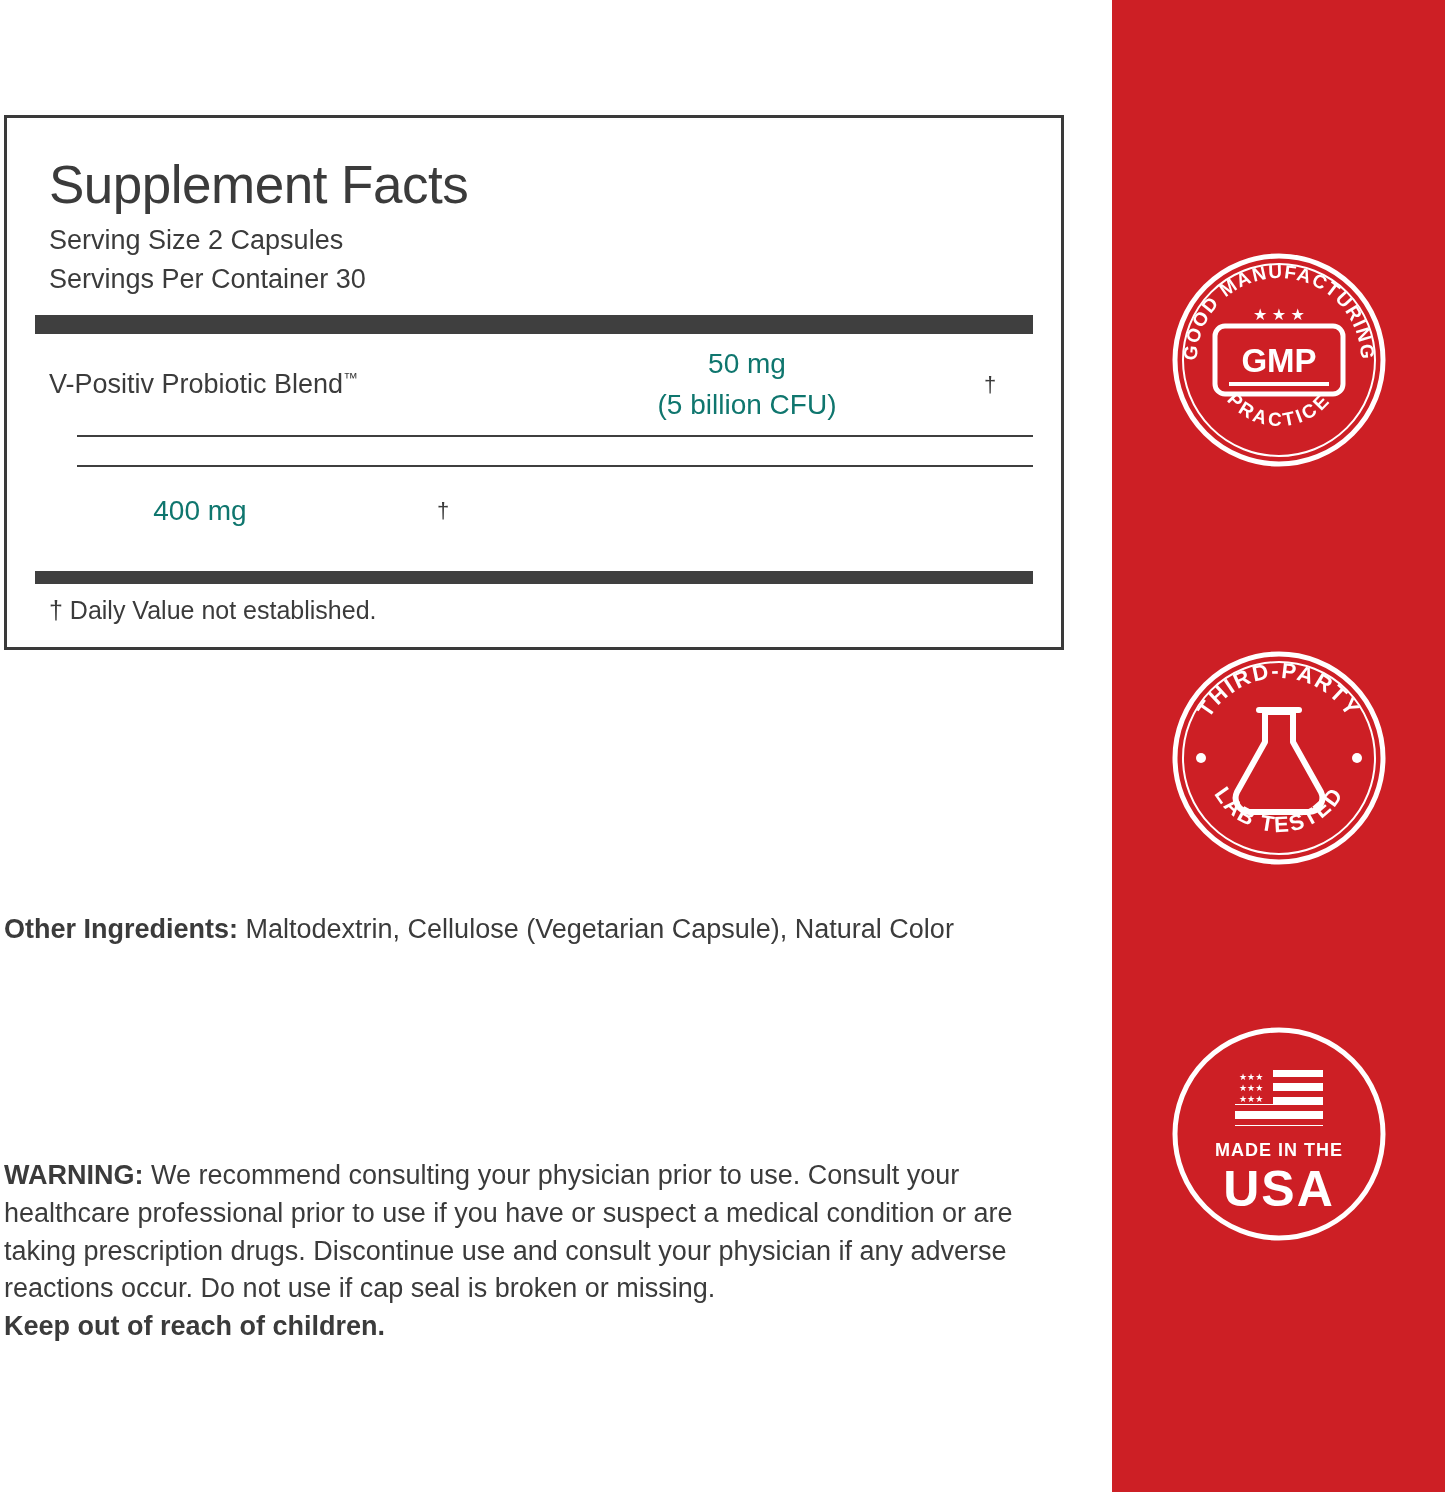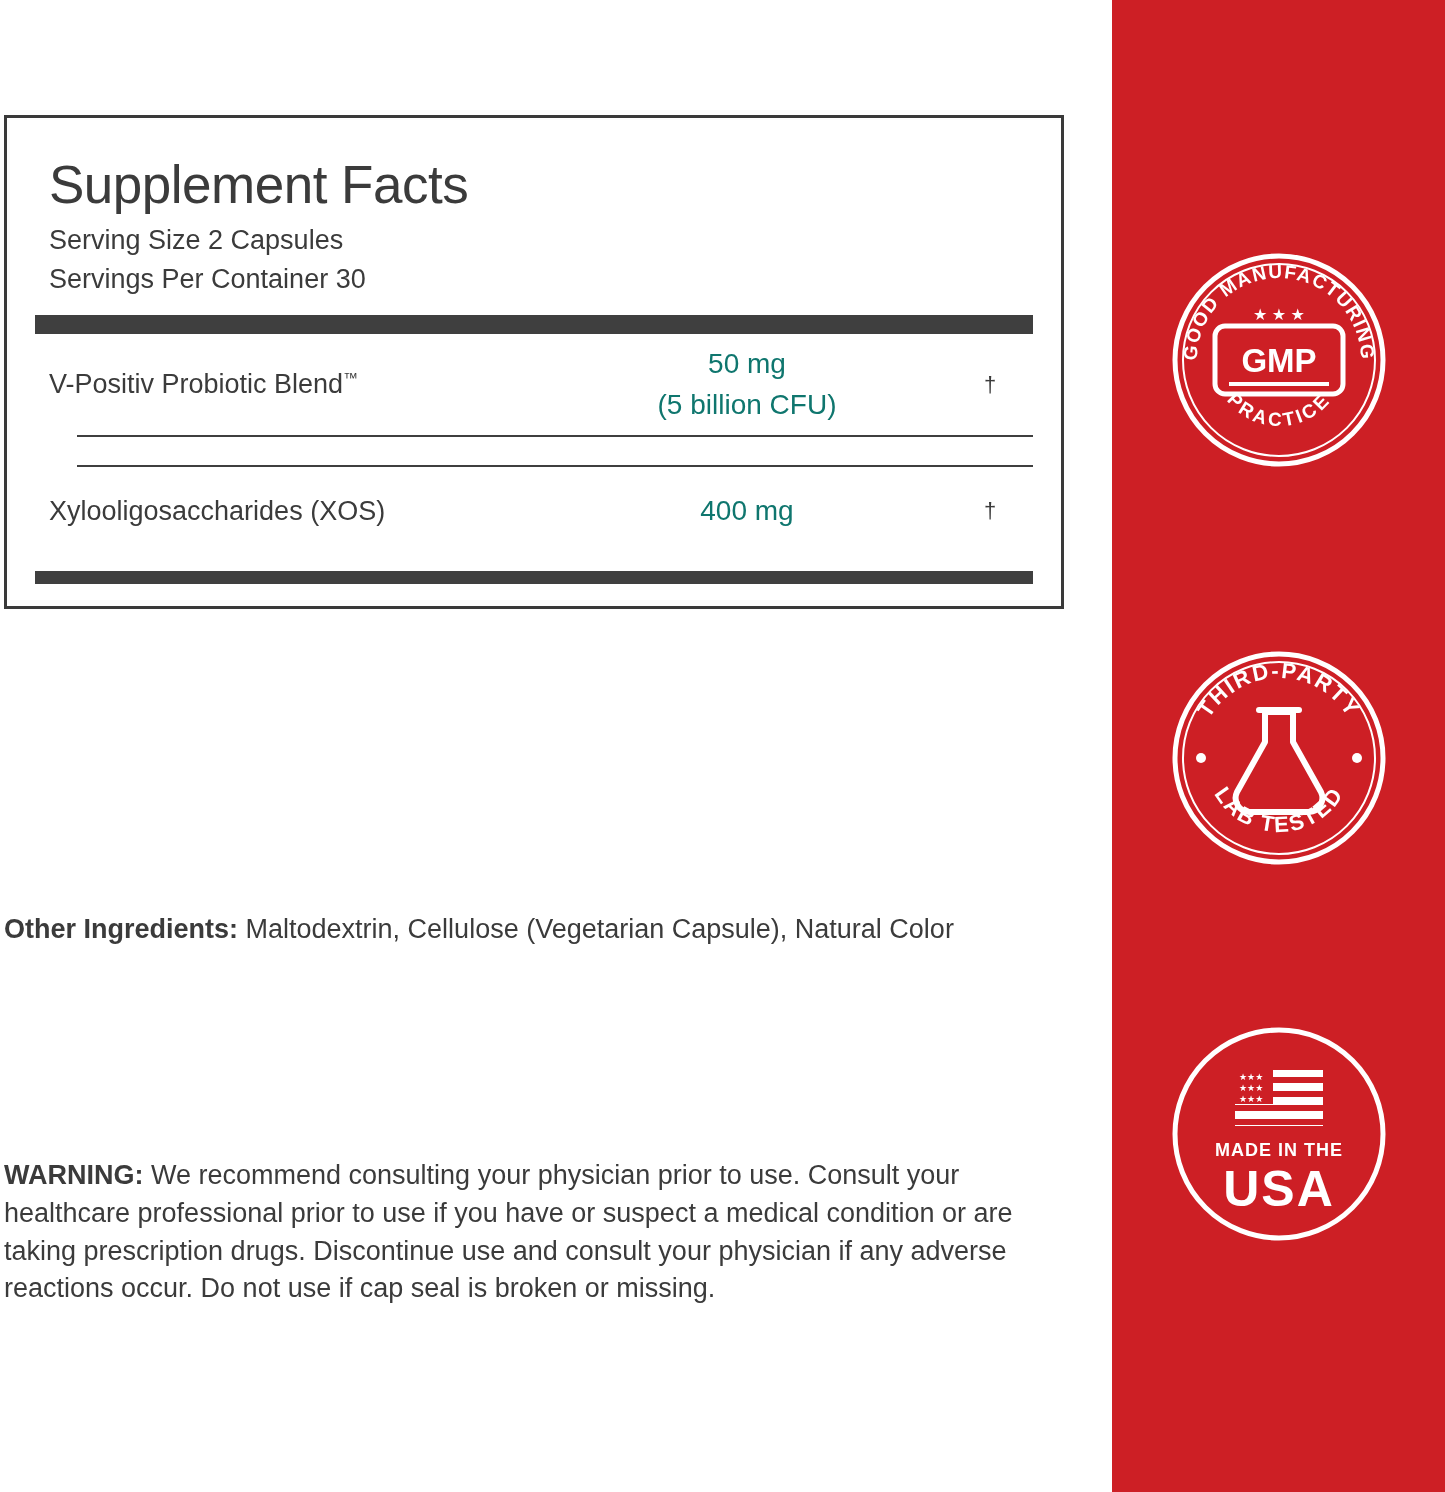--- a/index.html
+++ b/index.html
@@ -217,38 +217,39 @@
       </div>
 
       <div class="indent-rule"></div>
 
       <div class="sub-ing">
       </div>
 
       <div class="indent-rule"></div>
 
       <div class="ing-row">
-        <div class="ing-name">Xylooligosaccharides (XOS)</div>
         <div class="ing-amt">
           <div>400 mg</div>
         </div>
         <div class="ing-dv">†</div>
       </div>
 
       <div class="rule-thick"></div>
 
+      <div class="footnote">† Daily Value not established.</div>
     </div>
 
     <div class="other-ing">
       <b>Other Ingredients:</b><span> Maltodextrin, Cellulose (Vegetarian Capsule), Natural Color</span>
     </div>
 
 
     <div class="warning">
       <b>WARNING:</b><span> We recommend consulting your physician prior to use. Consult your healthcare professional prior to use if you have or suspect a medical condition or are taking prescription drugs. Discontinue use and consult your physician if any adverse reactions occur. Do not use if cap seal is broken or missing.</span>
+      <span class="keepout">Keep out of reach of children.</span>
     </div>
 
   </div>
 
   <div id="right-col">
 
     <div class="badge" id="badge-gmp">
       <svg viewBox="0 0 224 224">
         <defs>
           <path id="gmpTop" d="M 30 112 A 82 82 0 0 1 194 112"></path>

